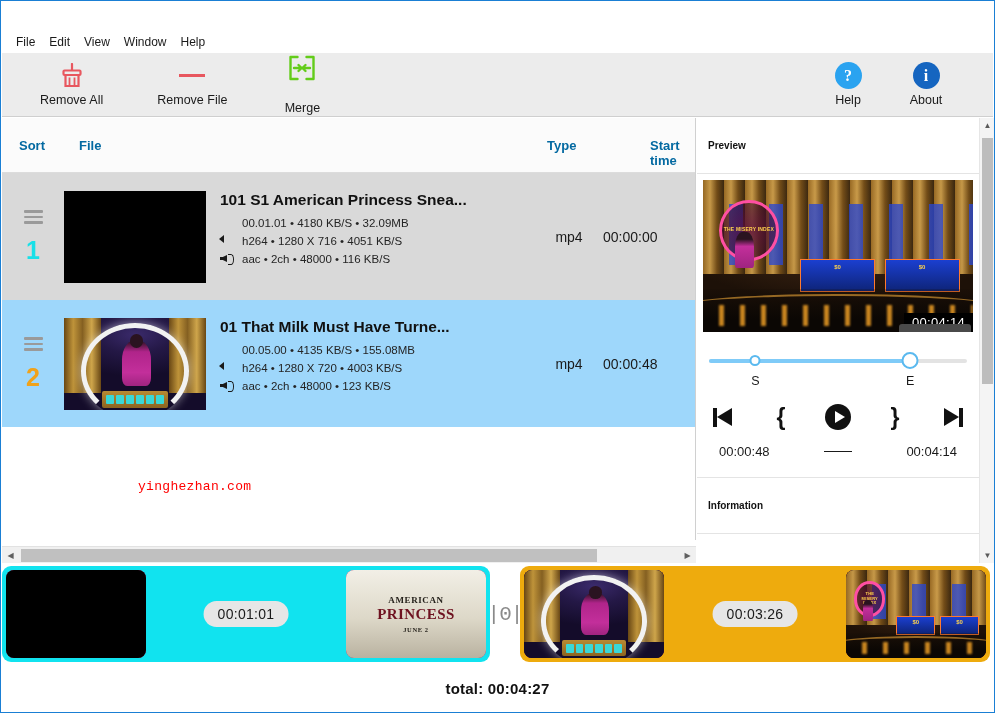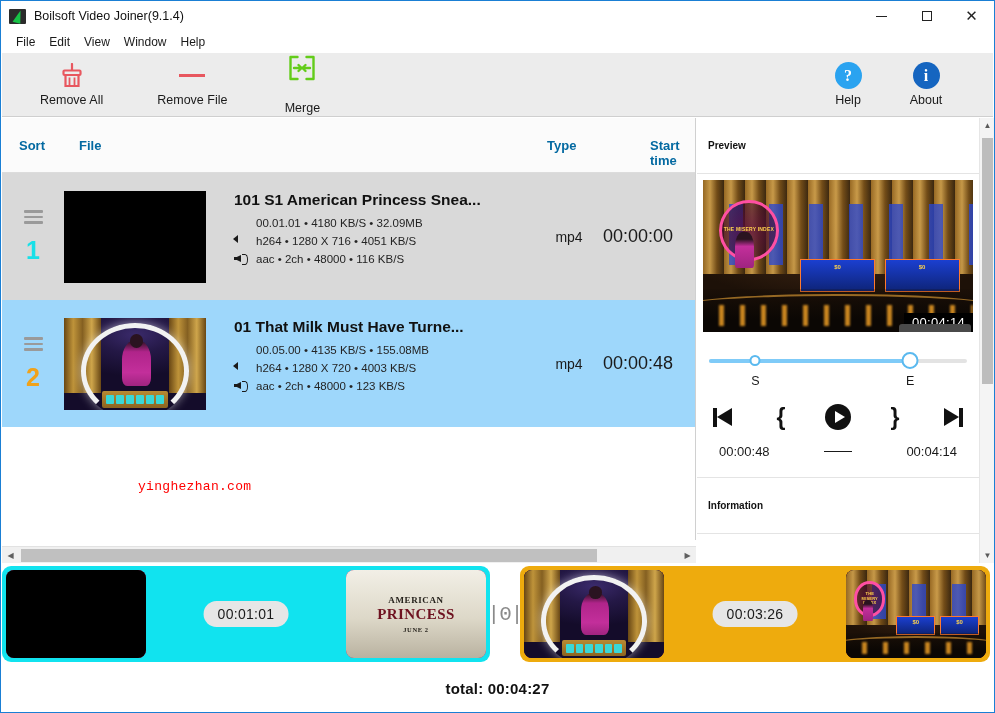--- a/index.html
+++ b/index.html
@@ -234,21 +234,21 @@
   }
   .poster .l2 {
     font-family: "Liberation Serif", serif; font-size: 15px;
     letter-spacing: .4px; color: #6e1220; font-weight: bold;
   }
   .poster .l3 {
     font-family: "Liberation Serif", serif; font-size: 6.5px;
     letter-spacing: .6px; color: #26221c; font-weight: bold; margin-top: 2px;
   }
 
-  .meta { flex: 1; padding: 18px 0 0 28px; min-width: 0; }
+  .meta { flex: 1; padding: 18px 0 0 14px; min-width: 0; }
   .meta-title {
     font-size: 15.5px; font-weight: bold; color: #111; white-space: nowrap;
     overflow: hidden; text-overflow: ellipsis; margin-bottom: 7px;
   }
   .meta-line {
     display: flex; align-items: center; gap: 7px;
     font-size: 11.5px; color: #242424; margin-bottom: 4px; white-space: nowrap;
   }
   .mi { width: 15px; height: 14px; flex: none; position: relative; }
   .mi-file {
@@ -273,21 +273,21 @@
   .mi-aud::after {
     content: ""; position: absolute; left: 8px; top: 2px; width: 5px; height: 9px;
     border-right: 1.5px solid #1a1a1a; border-top: 1.5px solid #1a1a1a;
     border-bottom: 1.5px solid #1a1a1a; border-radius: 0 50% 50% 0;
   }
   .cell-type {
     width: 68px; font-size: 14px; color: #1a1a1a; display: flex;
     align-items: center; justify-content: center; flex: none;
   }
   .cell-start {
-    width: 92px; font-size: 18px; color: #1a1a1a; display: flex;
+    width: 92px; font-size: 14px; color: #1a1a1a; display: flex;
     align-items: center; justify-content: flex-start; flex: none;
   }
 
   .watermark {
     position: absolute; left: 137px; top: 478px; font-size: 13px;
     color: #ff0000; font-family: "Liberation Mono", monospace; letter-spacing: .3px;
   }
 
   
   .hscroll {
@@ -448,35 +448,20 @@
     position: absolute; left: 1px; top: 664px; width: 991px; height: 47px;
     background: #fff; display: flex; align-items: center; justify-content: center;
   }
   .total-text { font-size: 15px; font-weight: bold; color: #111; letter-spacing: .2px; }
 </style>
 </head>
 <body>
 
 <div id="app">
 
-  <div class="titlebar">
-    <div class="title-icon"></div>
-    <div class="title-text">Boilsoft Video Joiner(9.1.4)</div>
-    <div class="winbtns">
-      <div class="winbtn">
-          <div class="wb-min"></div>
-        </div>
-      <div class="winbtn">
-          <div class="wb-max"></div>
-        </div>
-      <div class="winbtn close">
-          <span class="wb-close">✕</span>
-        </div>
-    </div>
-  </div>
 
   <div class="menubar">
     <div class="menu-item">File</div>
     <div class="menu-item">Edit</div>
     <div class="menu-item">View</div>
     <div class="menu-item">Window</div>
     <div class="menu-item">Help</div>
   </div>
 
   <div class="toolbar">

